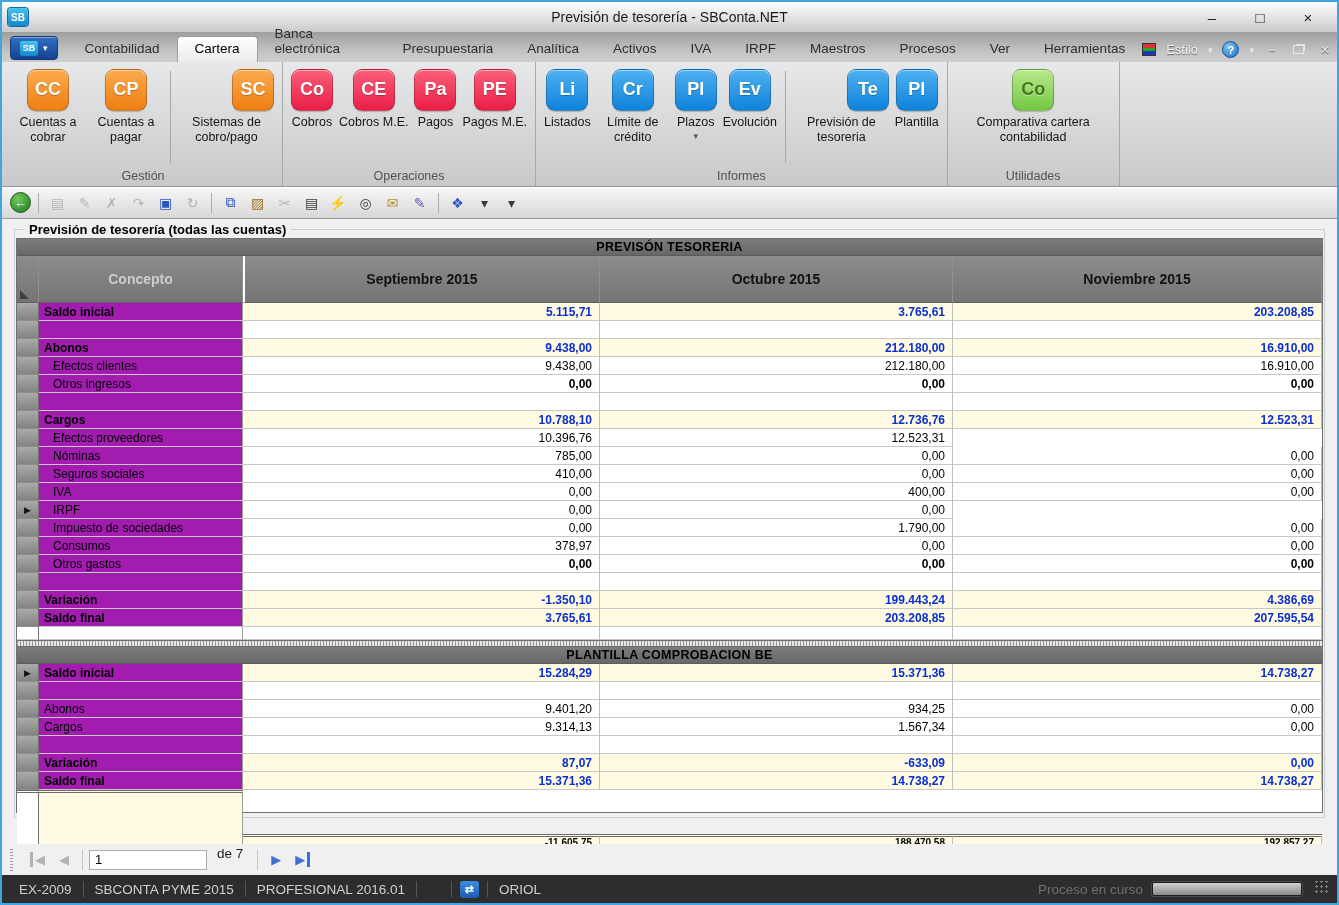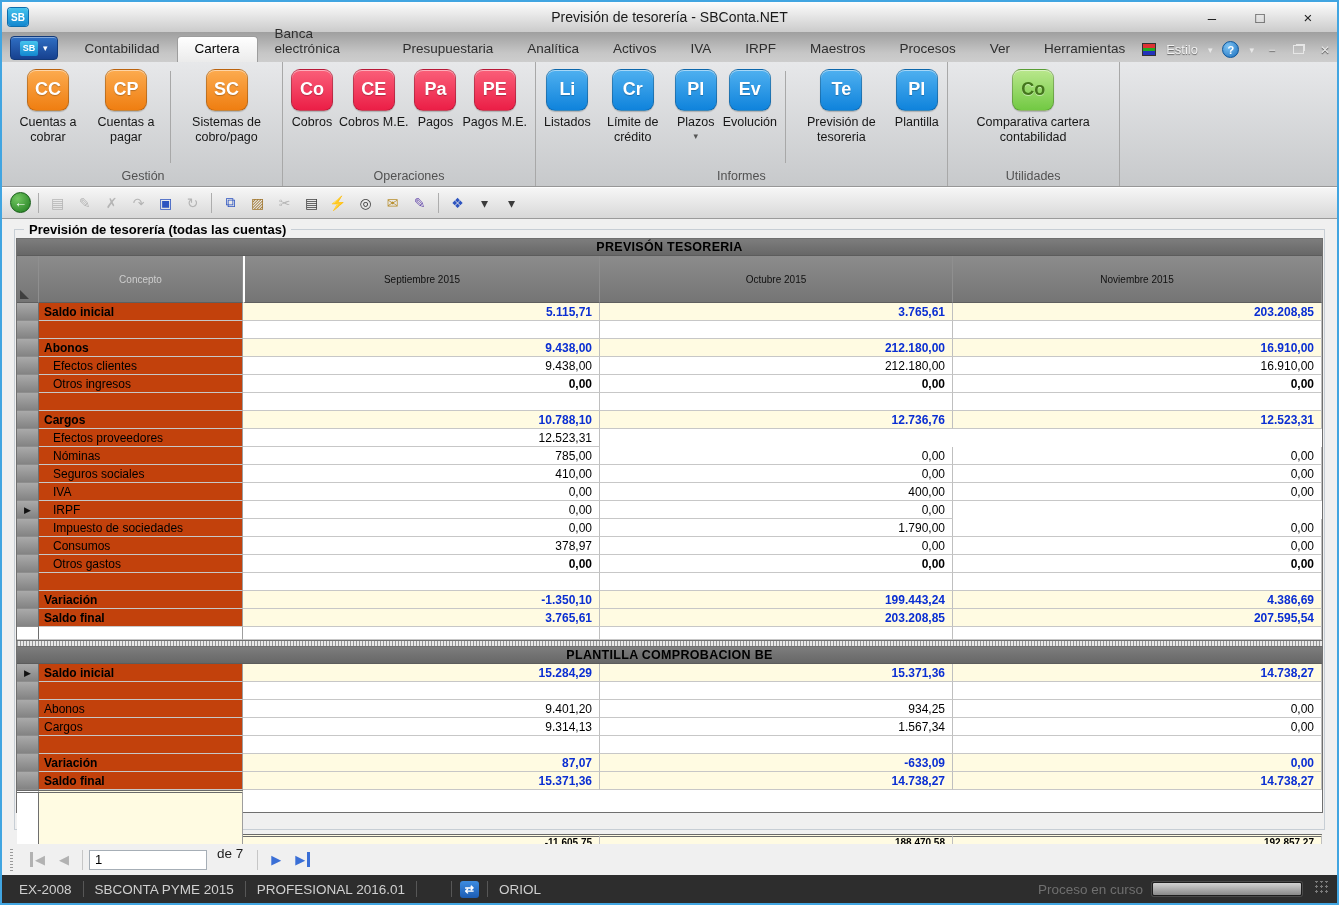--- a/index.html
+++ b/index.html
@@ -29,59 +29,59 @@
   .mini-caret { font-size:9px; color:#e8e8e8; }
   .help-btn { width:17px; height:17px; border-radius:50%; background:radial-gradient(circle at 35% 30%, #7fc4f4, #1a6fbe); color:#fff; font-size:11px; font-weight:bold; display:flex; align-items:center; justify-content:center; border:1px solid #0d569a; }
   .mdi-btn { color:#e6e6e6; font-size:12px; width:16px; text-align:center; text-shadow:0 1px 1px rgba(0,0,0,.6); }
   .mdi-restore { width:11px; height:9px; border:1px solid #e6e6e6; position:relative; box-shadow:2px -2px 0 -1px #e6e6e6; margin:0 3px; }
 
   
   .ribbon { height:125px; background:linear-gradient(#e7e8ea,#c7c9cb); border-bottom:1px solid #979797; display:flex; align-items:stretch; padding-left:2px; flex:0 0 auto; }
   .rgroup { display:flex; flex-direction:column; border-right:1px solid #a8a8a8; padding:7px 5px 0 5px; }
   .rbuttons { display:flex; align-items:flex-start; flex:1; }
   .rbtn { display:flex; flex-direction:column; align-items:center; margin:0 3px; max-width:72px; text-align:center; font-size:12.5px; color:#161616; line-height:1.22; cursor:default; }
-  .rbtn.w92 { max-width:95px; }
+  .rbtn.w92 { max-width:95px;align-items:flex-end; }
   .rbtn.w150 { max-width:155px; }
   .ricon { width:42px; height:42px; border-radius:9px; color:#fff; font-weight:bold; font-size:18px; display:flex; align-items:center; justify-content:center; margin-bottom:4px; border:1px solid rgba(0,0,0,.22); box-shadow:inset 0 1px 0 rgba(255,255,255,.5), 0 1px 1px rgba(0,0,0,.2); text-shadow:0 1px 1px rgba(0,0,0,.25); }
   .c-orange { background:linear-gradient(#fcab4f,#ef7e11); }
   .c-red    { background:linear-gradient(#fa5f79,#eb1e46); }
   .c-blue   { background:linear-gradient(#4fb0f0,#0f83dc); }
   .c-green  { background:linear-gradient(#b9e78c,#72c943); color:#44761c; text-shadow:0 1px 0 rgba(255,255,255,.45); }
   .btn-caret { font-size:9px; color:#555; margin-top:1px; }
   .gsep { width:1px; background:#a8a8a8; margin:2px 5px; align-self:stretch; }
   .gcaption { height:21px; display:flex; align-items:center; justify-content:center; font-size:12.5px; color:#525252; }
 
   
   .toolbar { height:32px; background:linear-gradient(#f7f7f7,#d8d8d8); border-bottom:1px solid #9b9b9b; display:flex; align-items:center; padding:0 6px; flex:0 0 auto; box-shadow:inset 0 1px 0 #fff; }
   .tbi { width:23px; height:23px; display:flex; align-items:center; justify-content:center; font-size:14px; margin:0 2px; border-radius:3px; color:#3b3b3b; }
   .tbi.disabled { color:#a9a9a9; opacity:.8; }
   .tbi.round-green { background:radial-gradient(circle at 35% 30%, #72c761, #1d7a1e); color:#fff; border-radius:50%; font-weight:bold; font-size:13px; width:21px; height:21px; border:1px solid #145c14; }
   .tbi.blue { color:#2d54c0; } .tbi.tan { color:#a0752c; } .tbi.dark { color:#3c3c3c; } .tbi.gold { color:#b88f2e; } .tbi.violet { color:#6a4fae; }
   .tsep { width:1px; height:20px; background:#adadad; margin:0 5px; }
 
   
   .content { flex:1 1 auto; background:#f0f0f0; padding:3px 12px 0 12px; overflow:hidden; }
-  fieldset.groupbox { border:1px solid #c7ced5; padding:1px 1px 16px 1px; }
+  fieldset.groupbox { border:1px solid #c7ced5; padding:1px 1px 4px 1px; }
   fieldset.groupbox legend { font-weight:bold; font-size:13px; color:#000; margin-left:8px; padding:0 5px; }
 
   .gtable { border:1px solid #6f6f6f; background:#fff; }
   .gband { height:17px; background:linear-gradient(#7d7d7d,#676767); color:#000; font-weight:bold; font-size:12.5px; display:flex; align-items:center; justify-content:center; letter-spacing:.3px; border-bottom:1px solid #5c5c5c; }
   .grow, .ghead { display:grid; grid-template-columns:22px 204px 357px 353px 1fr; }
   .ghead { height:47px; }
-  .hcell { background:linear-gradient(#8c8c8c,#757575); border-right:1px solid #8f8f8f; border-bottom:1px solid #5f5f5f; display:flex; align-items:center; justify-content:center; font-weight:normal; font-size:10px; color:#111; position:relative; }
+  .hcell { background:linear-gradient(#8c8c8c,#757575); border-right:1px solid #8f8f8f; border-bottom:1px solid #5f5f5f; display:flex; align-items:center; justify-content:center; font-weight:bold; font-size:14px; color:#111; position:relative; }
   .hcell.concepto { color:#cdcdcd; }
   .hcell.monthsep { border-left:2px solid #fff; }
   .hcorner::after { content:""; position:absolute; left:3px; bottom:3px; border-left:9px solid transparent; border-bottom:9px solid #3f3f3f; transform:scaleX(-1); }
 
   .grow { height:18px; }
   .grow.tail { height:13px; }
   .grow.total { height:22px; }
   .rowhead { background:linear-gradient(#aaaaaa,#838383); border-right:1px solid #6e6e6e; border-bottom:1px solid #8d8d8d; display:flex; align-items:center; justify-content:center; font-size:9px; color:#111; }
   .rowhead.white { background:#fff; border-bottom:1px solid #c9c9c9; }
-  .concept { background:#c2410c; border-right:1px solid #9e9e9e; border-bottom:1px solid #c7c7c7; display:flex; align-items:center; padding-left:5px; font-size:12px; color:#000; }
+  .concept { background:#a21caf; border-right:1px solid #9e9e9e; border-bottom:1px solid #c7c7c7; display:flex; align-items:center; padding-left:5px; font-size:12px; color:#000; }
   .concept.bold { font-weight:bold; }
   .concept.indent { padding-left:14px; }
   .concept.white { background:#fff; }
   .concept.yellow { background:#fffbe2; }
   .val { background:#fff; border-right:1px solid #bfbfbf; border-bottom:1px solid #c7c7c7; display:flex; align-items:center; justify-content:flex-end; padding-right:7px; font-size:12px; color:#000; }
   .val.yellow { background:#fffbe2; }
   .val.blueval { color:#0a2ed2; font-weight:bold; }
   .val.boldval { font-weight:bold; }
   .grow.total .val, .grow.total .concept, .grow.total .rowhead { border-top:3px double #6a6a6a; }
   .grow.total .val { font-weight:bold; font-size:10px;margin-top:44px; }
@@ -320,20 +320,21 @@
             <div class="grow summary">
               <div class="rowhead"></div>
               <div class="concept bold">Cargos</div>
               <div class="val yellow blueval">10.788,10</div>
               <div class="val yellow blueval">12.736,76</div>
               <div class="val yellow blueval">12.523,31</div>
             </div>
             <div class="grow detail">
               <div class="rowhead"></div>
               <div class="concept indent">Efectos proveedores</div>
+              <div class="val">10.396,76</div>
               <div class="val">12.523,31</div>
             </div>
             <div class="grow detail">
               <div class="rowhead"></div>
               <div class="concept indent">Nóminas</div>
               <div class="val">785,00</div>
               <div class="val">0,00</div>
               <div class="val">0,00</div>
             </div>
             <div class="grow detail">
@@ -476,21 +477,21 @@
     <span class="pg-btn disabled">◀</span>
     <span class="pg-sep"></span>
     <input class="pg-input" value="1" style="">
     <span class="pg-of">de 7</span>
     <span class="pg-sep"></span>
     <span class="pg-btn enabled">▶</span>
     <span class="pg-btn pg-last enabled">▶</span>
   </div>
 
   <div class="statusbar">
-    <span class="sseg">EX-2008</span>
+    <span class="sseg">EX-2009</span>
     <span class="ssep"></span>
     <span class="sseg">SBCONTA PYME 2015</span>
     <span class="ssep"></span>
     <span class="sseg">PROFESIONAL 2016.01</span>
     <span class="ssep"></span>
     <span class="sgap"></span>
     <span class="ssep"></span>
     <span class="tv-icon">⇄</span>
     <span class="ssep"></span>
     <span class="sseg">ORIOL</span>

